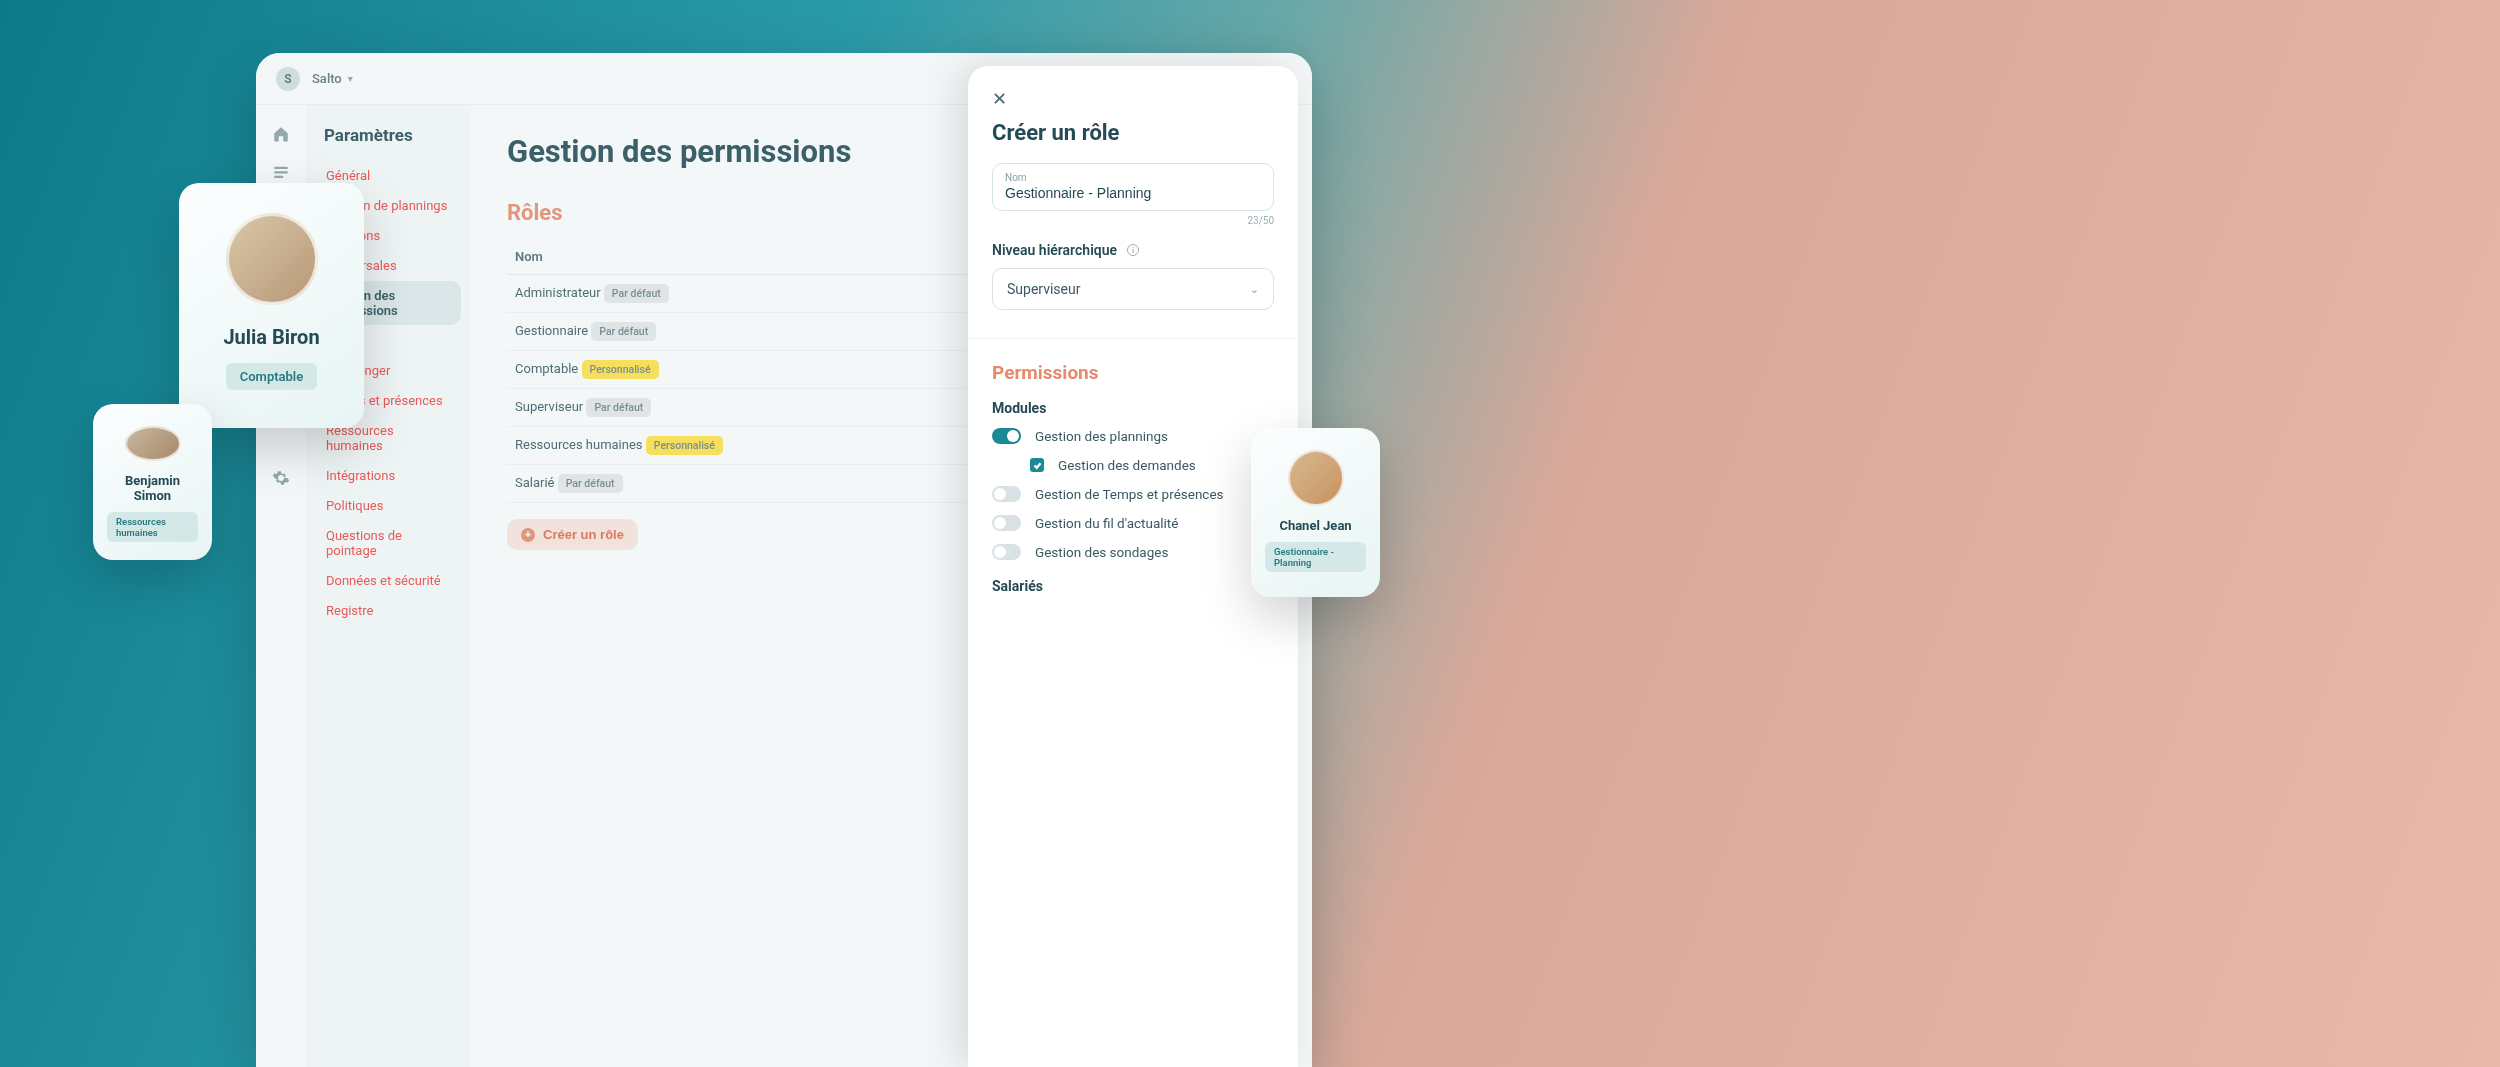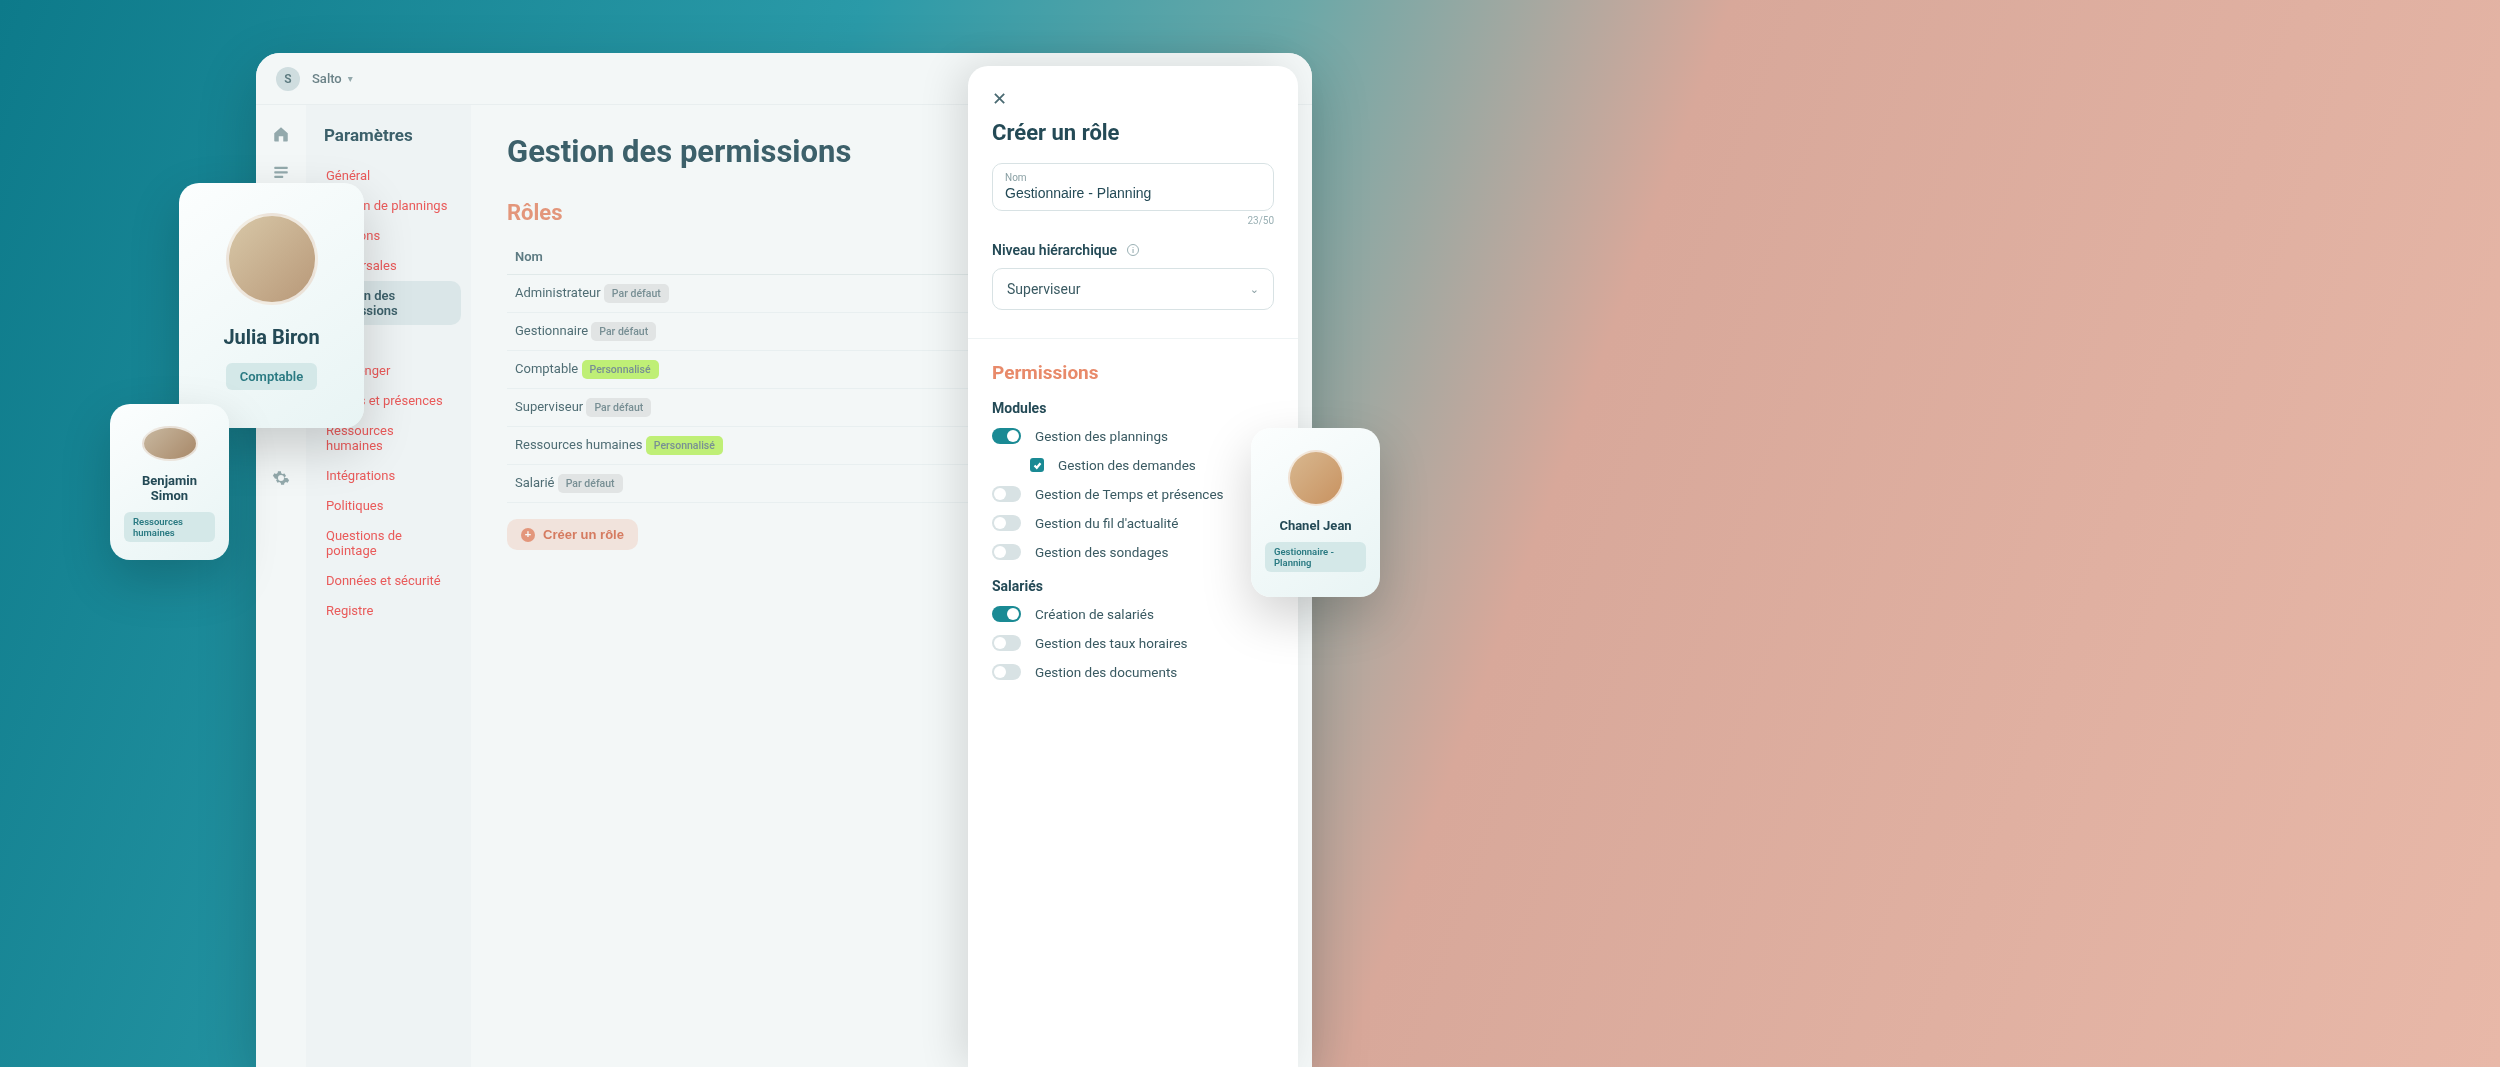--- a/index.html
+++ b/index.html
@@ -32,21 +32,21 @@
   .main h1 { font-size: 31px; font-weight: 700; color: #244a56; margin-bottom: 30px; }
   .main h2 { font-size: 22px; font-weight: 700; color: #e88a6a; margin-bottom: 14px; }
   .main .desc { font-size: 13px; color: #6a8288; line-height: 1.55; max-width: 430px; margin-bottom: 18px; }
   .info-ic { display: inline-flex; width: 12px; height: 12px; border: 1px solid #9ab0b4; border-radius: 50%; align-items: center; justify-content: center; font-size: 8px; color: #9ab0b4; margin-left: 4px; vertical-align: middle; }
 
   table { width: 100%; border-collapse: collapse; }
   table th { text-align: left; font-size: 13px; font-weight: 600; color: #4a6a72; padding: 10px 8px; border-bottom: 1px solid #e4ebec; }
   table td { padding: 9px 8px; border-bottom: 1px solid #eef3f4; font-size: 13px; color: #3a5a62; }
   .tag { display: inline-block; font-size: 10.5px; padding: 3px 8px; border-radius: 5px; font-weight: 500; }
   .tag.default { background: #e5e5e5; color: #6a8288; }
-  .tag.custom  { background: #bef264; color: #6a8288; text-align: center; }
+  .tag.custom  { background: #fde047; color: #6a8288; text-align: center; }
   .tag.level   { background: #eef3f4; color: #6a8288; }
 
   .create-btn { margin-top: 16px; display: inline-flex; align-items: center; gap: 8px; background: #f8e4dc; color: #d86a4a; font-size: 13px; font-weight: 600; padding: 8px 14px; border-radius: 10px; border: none; cursor: pointer; }
   .plus-circ { width: 14px; height: 14px; border-radius: 50%; background: #e88a6a; color: #fff; display: flex; align-items: center; justify-content: center; font-size: 11px; line-height: 1; }
 
   
   .drawer { position: absolute; left: 968px; top: 66px; width: 330px; height: 1001px; background: #fff; border-radius: 20px 20px 0 0; box-shadow: -10px 0 40px rgba(0,0,0,0.12); padding: 22px 24px; overflow: hidden; }
   .drawer .close { font-size: 18px; color: #4a6a72; cursor: pointer; background: none; border: none; margin-bottom: 10px; }
   .drawer h2 { font-size: 22px; font-weight: 700; color: #244a56; margin-bottom: 18px; }
   .field { border: 1px solid #d8e2e4; border-radius: 10px; padding: 8px 12px; margin-bottom: 4px; }
@@ -69,21 +69,21 @@
   .toggle::after { content: ''; position: absolute; width: 12px; height: 12px; border-radius: 50%; background: #fff; top: 2px; left: 2px; transition: left .15s; }
   .toggle.on { background: #1a8a94; }
   .toggle.on::after { left: 15px; }
 
   .cbox { width: 14px; height: 14px; border-radius: 3px; background: #1a8a94; display: flex; align-items: center; justify-content: center; cursor: pointer; flex-shrink: 0; }
   .cbox svg { width: 9px; height: 9px; stroke: #fff; stroke-width: 3; fill: none; }
 
   
   .card { position: absolute; background: linear-gradient(145deg, #fcfefe 0%, #e8f4f4 100%); border-radius: 20px; box-shadow: 0 20px 50px rgba(0,0,0,0.18); display: flex; flex-direction: column; align-items: center; padding: 30px 20px 26px; }
   .card.big   { left: 179px; top: 183px; width: 185px; height: 245px; }
-  .card.med   { left: 110px;  top: 404px; width: 119px; height: 156px; padding: 22px 14px 18px; }
+  .card.med   { left: 93px;  top: 404px; width: 119px; height: 156px; padding: 22px 14px 18px; }
   .card.right { left: 1251px; top: 428px; width: 129px; height: 169px; padding: 22px 14px 18px; }
   .avatar { border-radius: 50%; background: linear-gradient(135deg,#d8c8a8 0%, #b89878 100%); border: 3px solid rgba(255,255,255,0.7); }
   .card.big .avatar { width: 92px; height: 92px; margin-bottom: 20px; }
   .card.med .avatar, .card.right .avatar { width: 56px; height: 56px; margin-bottom: 12px; border-width: 2px; }
   .avatar.a2 { background: linear-gradient(135deg,#c8b8a0 0%, #a88868 100%); }
   .avatar.a3 { background: linear-gradient(135deg,#d8b890 0%, #c89260 100%); }
   .card .name { font-weight: 700; color: #244a56; text-align: center; }
   .card.big .name { font-size: 20px; margin-bottom: 14px; }
   .card.med .name, .card.right .name { font-size: 13px; margin-bottom: 9px; }
   .card .role { background: #d4e8e8; color: #2a7a82; font-weight: 600; border-radius: 6px; }
@@ -233,34 +233,20 @@
         <div class="toggle"></div>
         <span>Gestion du fil d'actualité</span>
       </div>
       <div class="perm-row">
         <div class="toggle"></div>
         <span>Gestion des sondages</span>
       </div>
     </div>
 
   <h4 style="margin-top:18px">Salariés</h4>
-  <div id="employees-list">
-      <div class="perm-row">
-        <div class="toggle on"></div>
-        <span>Création de salariés</span>
-      </div>
-      <div class="perm-row">
-        <div class="toggle"></div>
-        <span>Gestion des taux horaires</span>
-      </div>
-      <div class="perm-row">
-        <div class="toggle"></div>
-        <span>Gestion des documents</span>
-      </div>
-    </div>
 </div>
 
 <div class="card big">
   <div class="avatar"></div>
   <div class="name">Julia Biron</div>
   <div class="role">Comptable</div>
 </div>
 <div class="card med">
   <div class="avatar a2"></div>
   <div class="name">Benjamin Simon</div>

